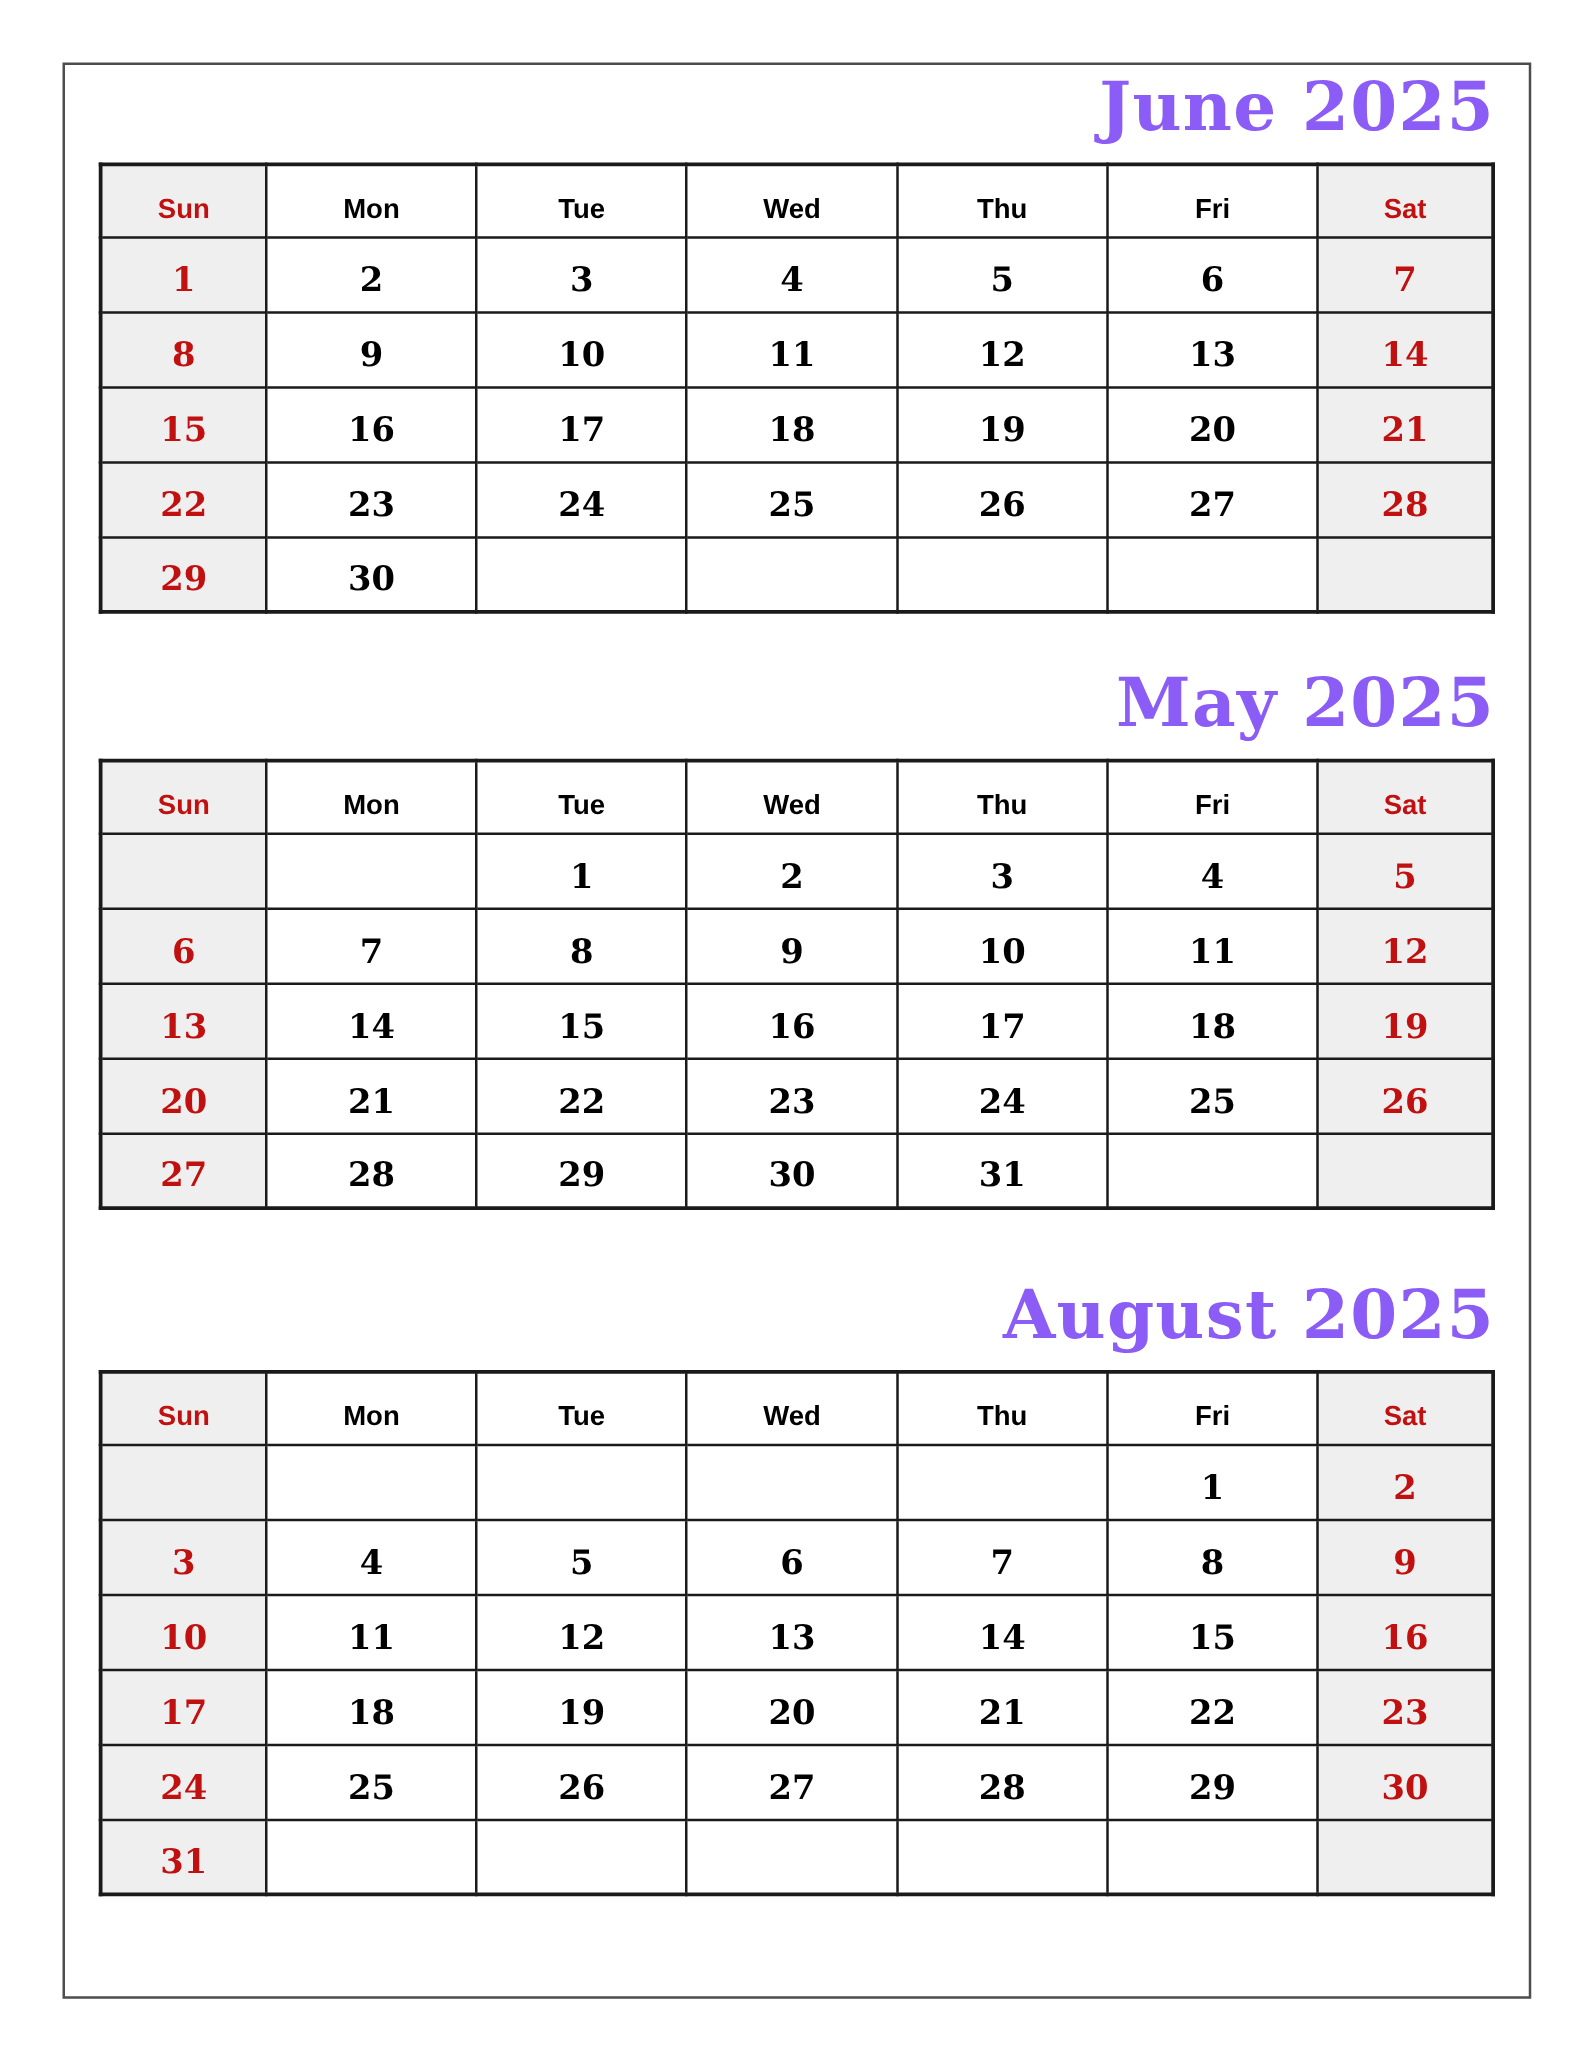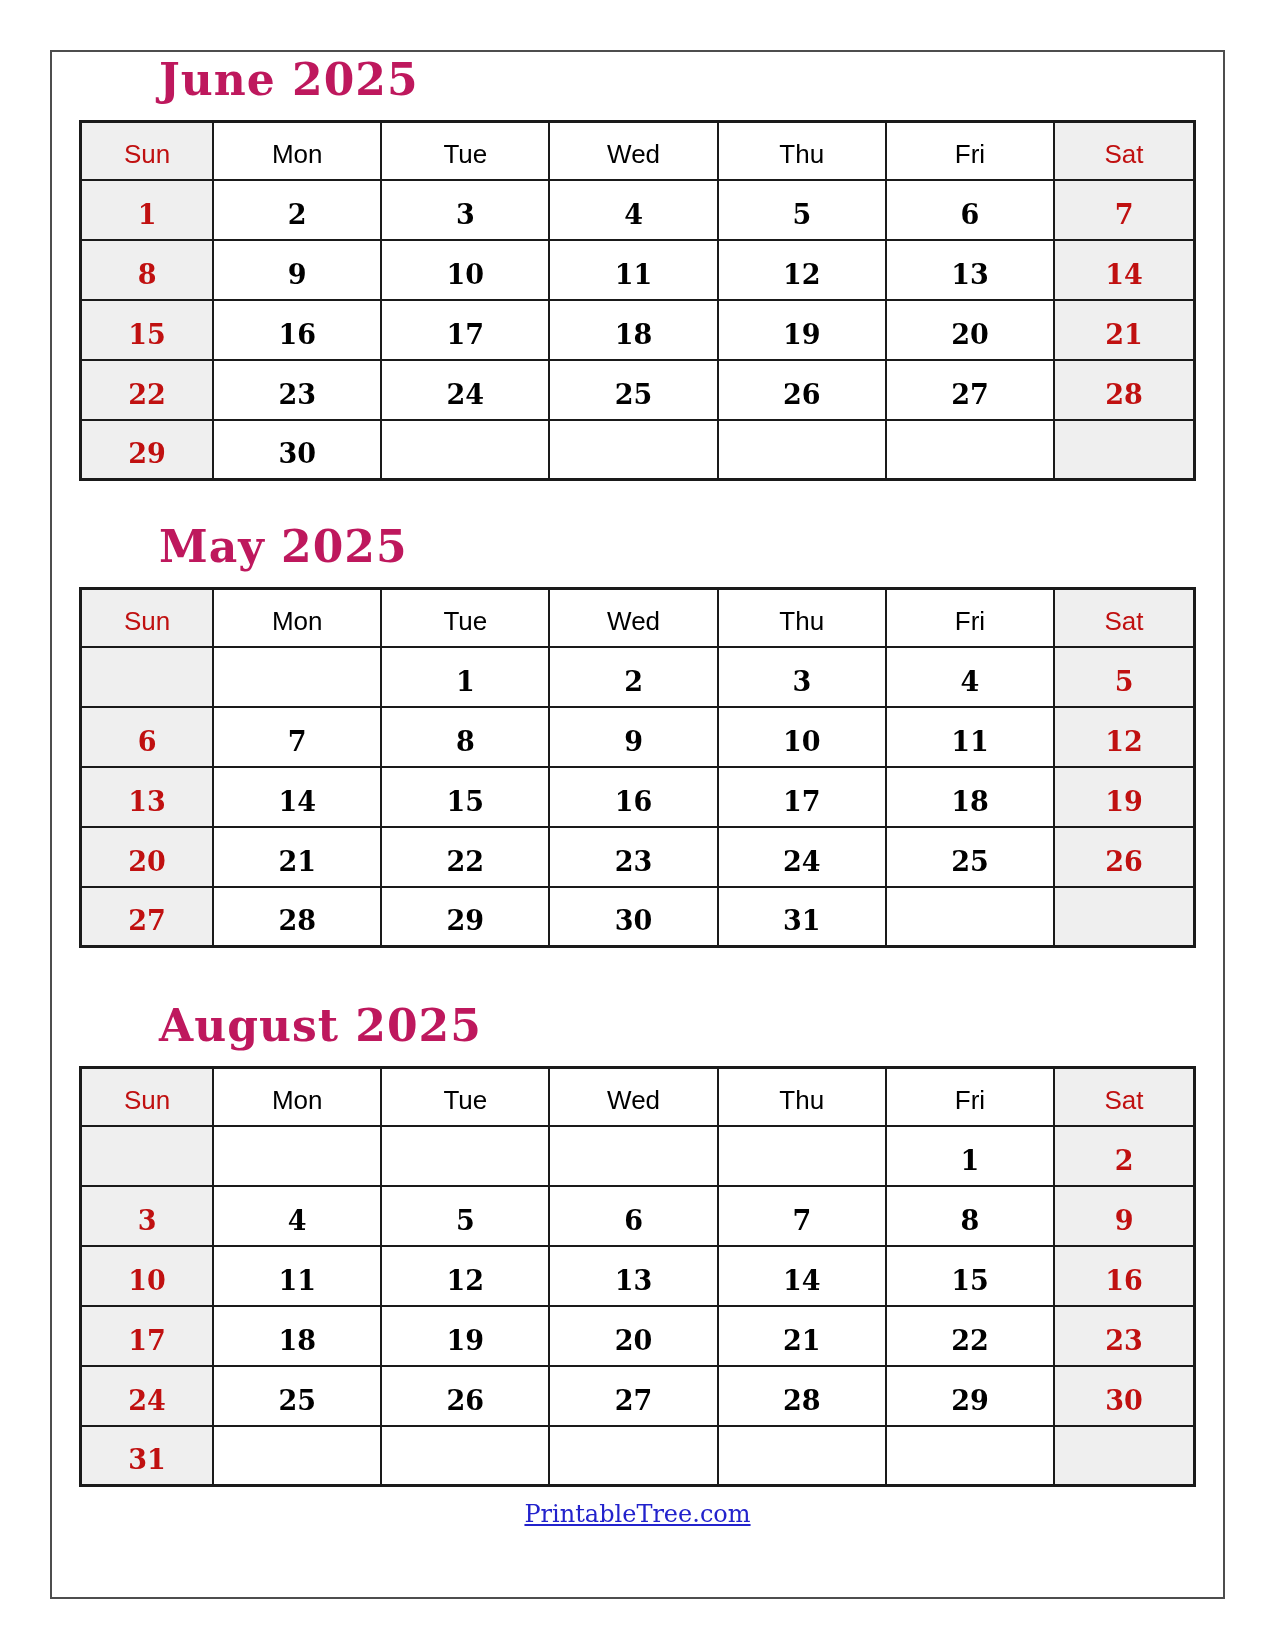--- a/index.html
+++ b/index.html
@@ -23,28 +23,28 @@
     width: 1175px;
     height: 1549px;
     border: 2px solid #4d4d4d;
     box-sizing: border-box;
     padding: 0 27px;
     background: #ffffff;
     overflow: hidden;
   }
   .month-title {
     margin: 0;
-    text-align: left;
+    text-align: right;
     padding-left: 80px; 
     font-family: "DejaVu Serif", serif;
     font-weight: 800;
-    font-size: 44px;
+    font-size: 54px;
     line-height: 1.0;
     letter-spacing: 1px;
-    color: #be185d;
+    color: #8b5cf6;
   }
   .month-title.first { margin-top: 6px; }
   .month-title.second { margin-top: 44px; }
   .month-title.third { margin-top: 56px; }
 
   table.calendar {
     border-collapse: collapse;
     table-layout: fixed;
     width: 100%;
     margin-top: 18px;
@@ -55,22 +55,22 @@
     border: 2px solid #1a1a1a;
     box-sizing: border-box;
     vertical-align: bottom;
     text-align: center;
     padding: 0 0 9px 0;
     background: #ffffff;
   }
   table.calendar th {
     height: 58px;
     font-family: "Liberation Sans", sans-serif;
-    font-weight: normal;
-    font-size: 26px;
+    font-weight: bold;
+    font-size: 22px;
     color: #000000;
   }
   table.calendar td {
     height: 60px;
     font-family: "DejaVu Serif", serif;
     font-weight: bold;
     font-size: 27px;
     color: #000000;
   }
   table.calendar th.weekend,
@@ -313,17 +313,14 @@
               <td></td>
               <td></td>
               <td></td>
               <td></td>
               <td></td>
               <td class="weekend"></td>
             </tr>
           </tbody>
         </table>
       </div>
-    <div class="footer">
-      <a>PrintableTree.com</a>
-    </div>
   </div>
 </div>
 
 </body></html>

